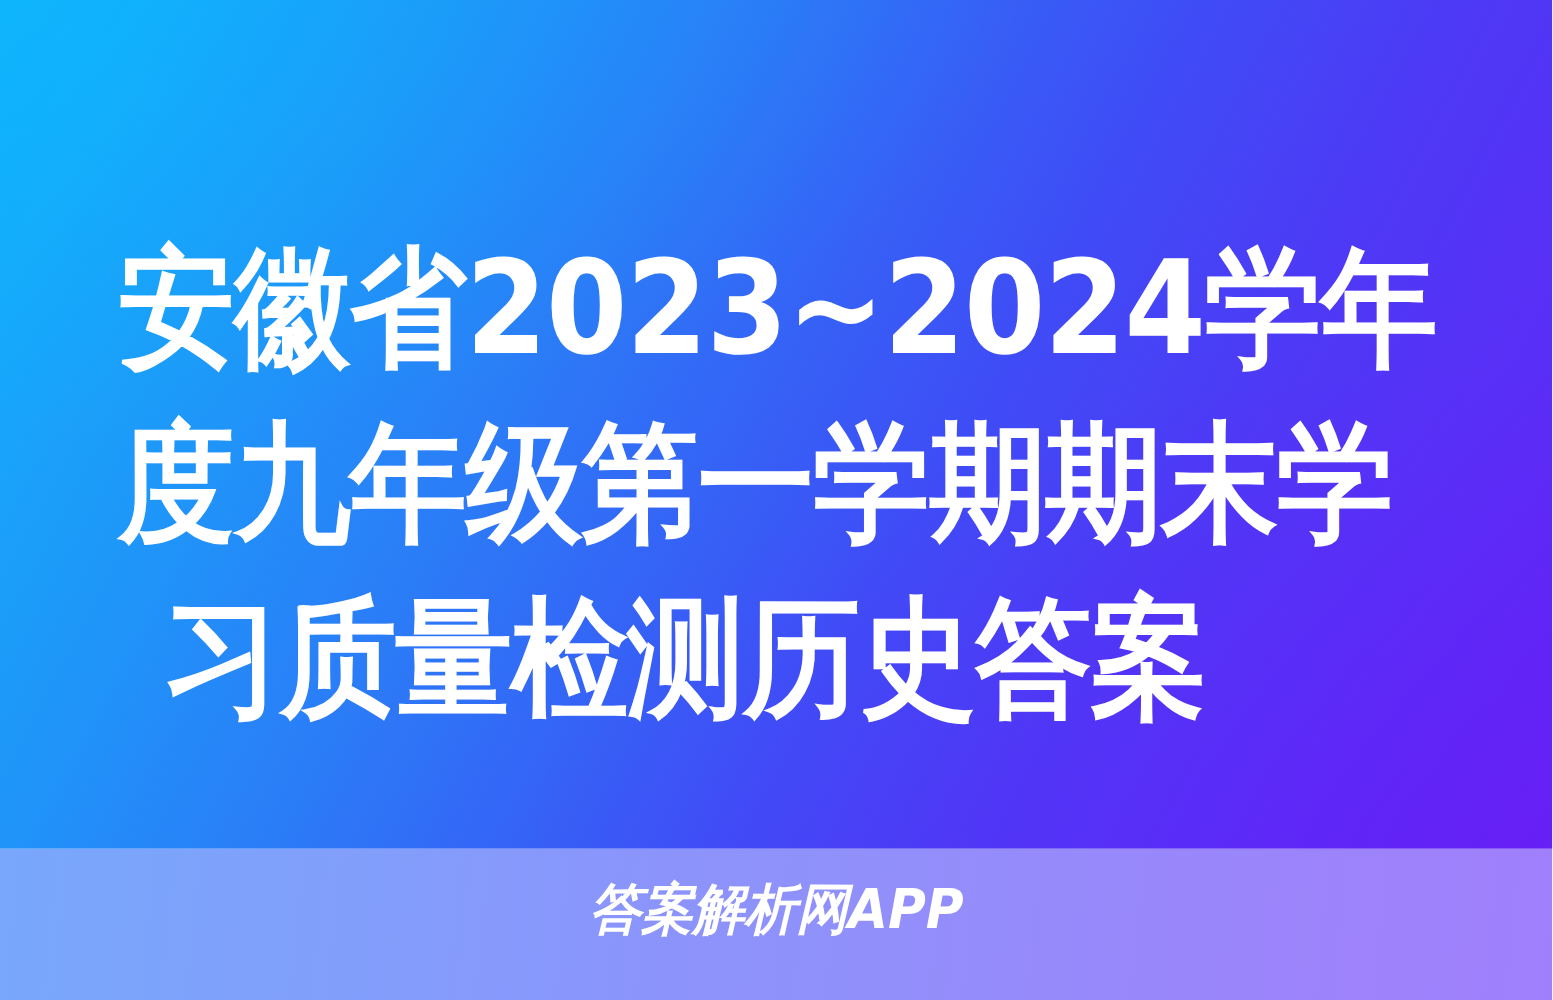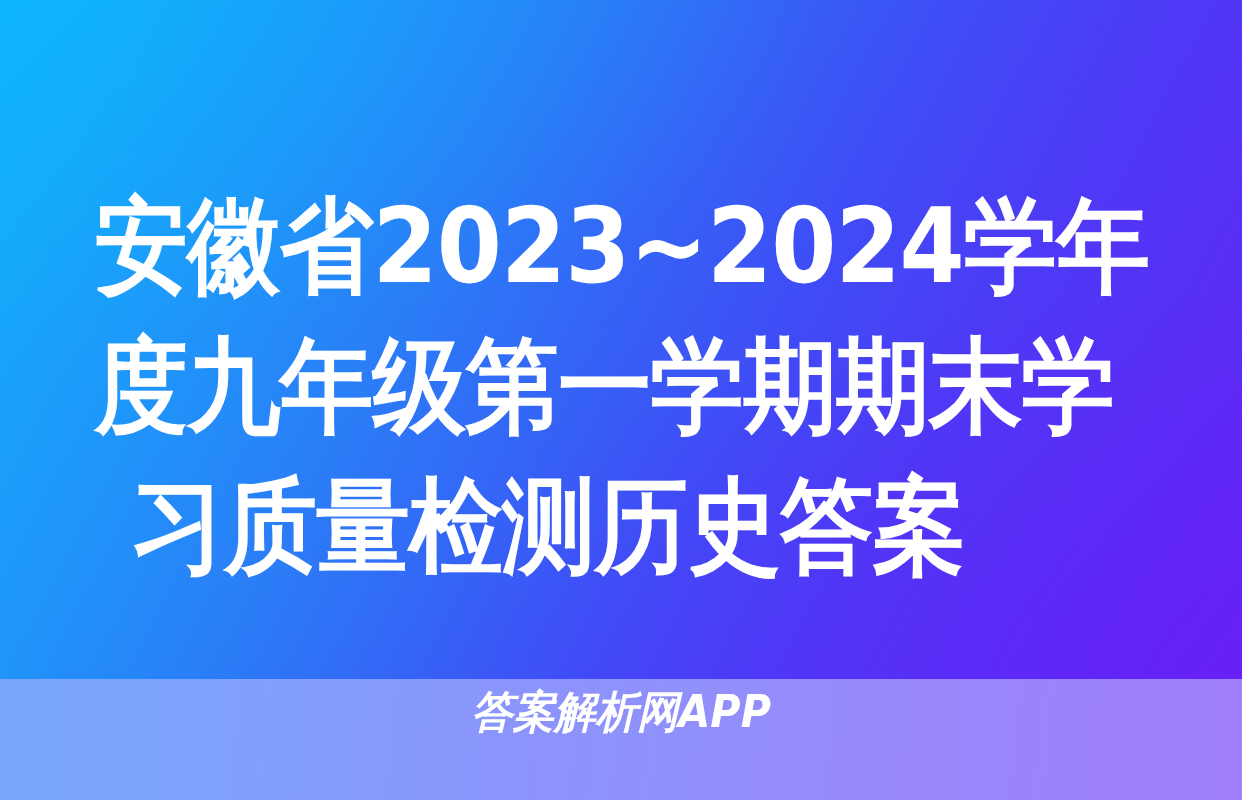--- a/index.html
+++ b/index.html
@@ -92,21 +92,21 @@
     white-space: nowrap;
     transform: scaleX(0.90);
     transform-origin: center center;
     text-rendering: geometricPrecision;
   }
 
   
   .watermark {
     position: absolute;
     left: 0;
-    top: 684px;
+    top: 700px;
     width: 1242px;
     text-align: center;
     z-index: 4;
   }
 
   .watermark-text {
     display: inline-block;
     color: #ffffff;
     font-family: "DejaVu Sans", "Liberation Sans", sans-serif;
     font-weight: 700;

